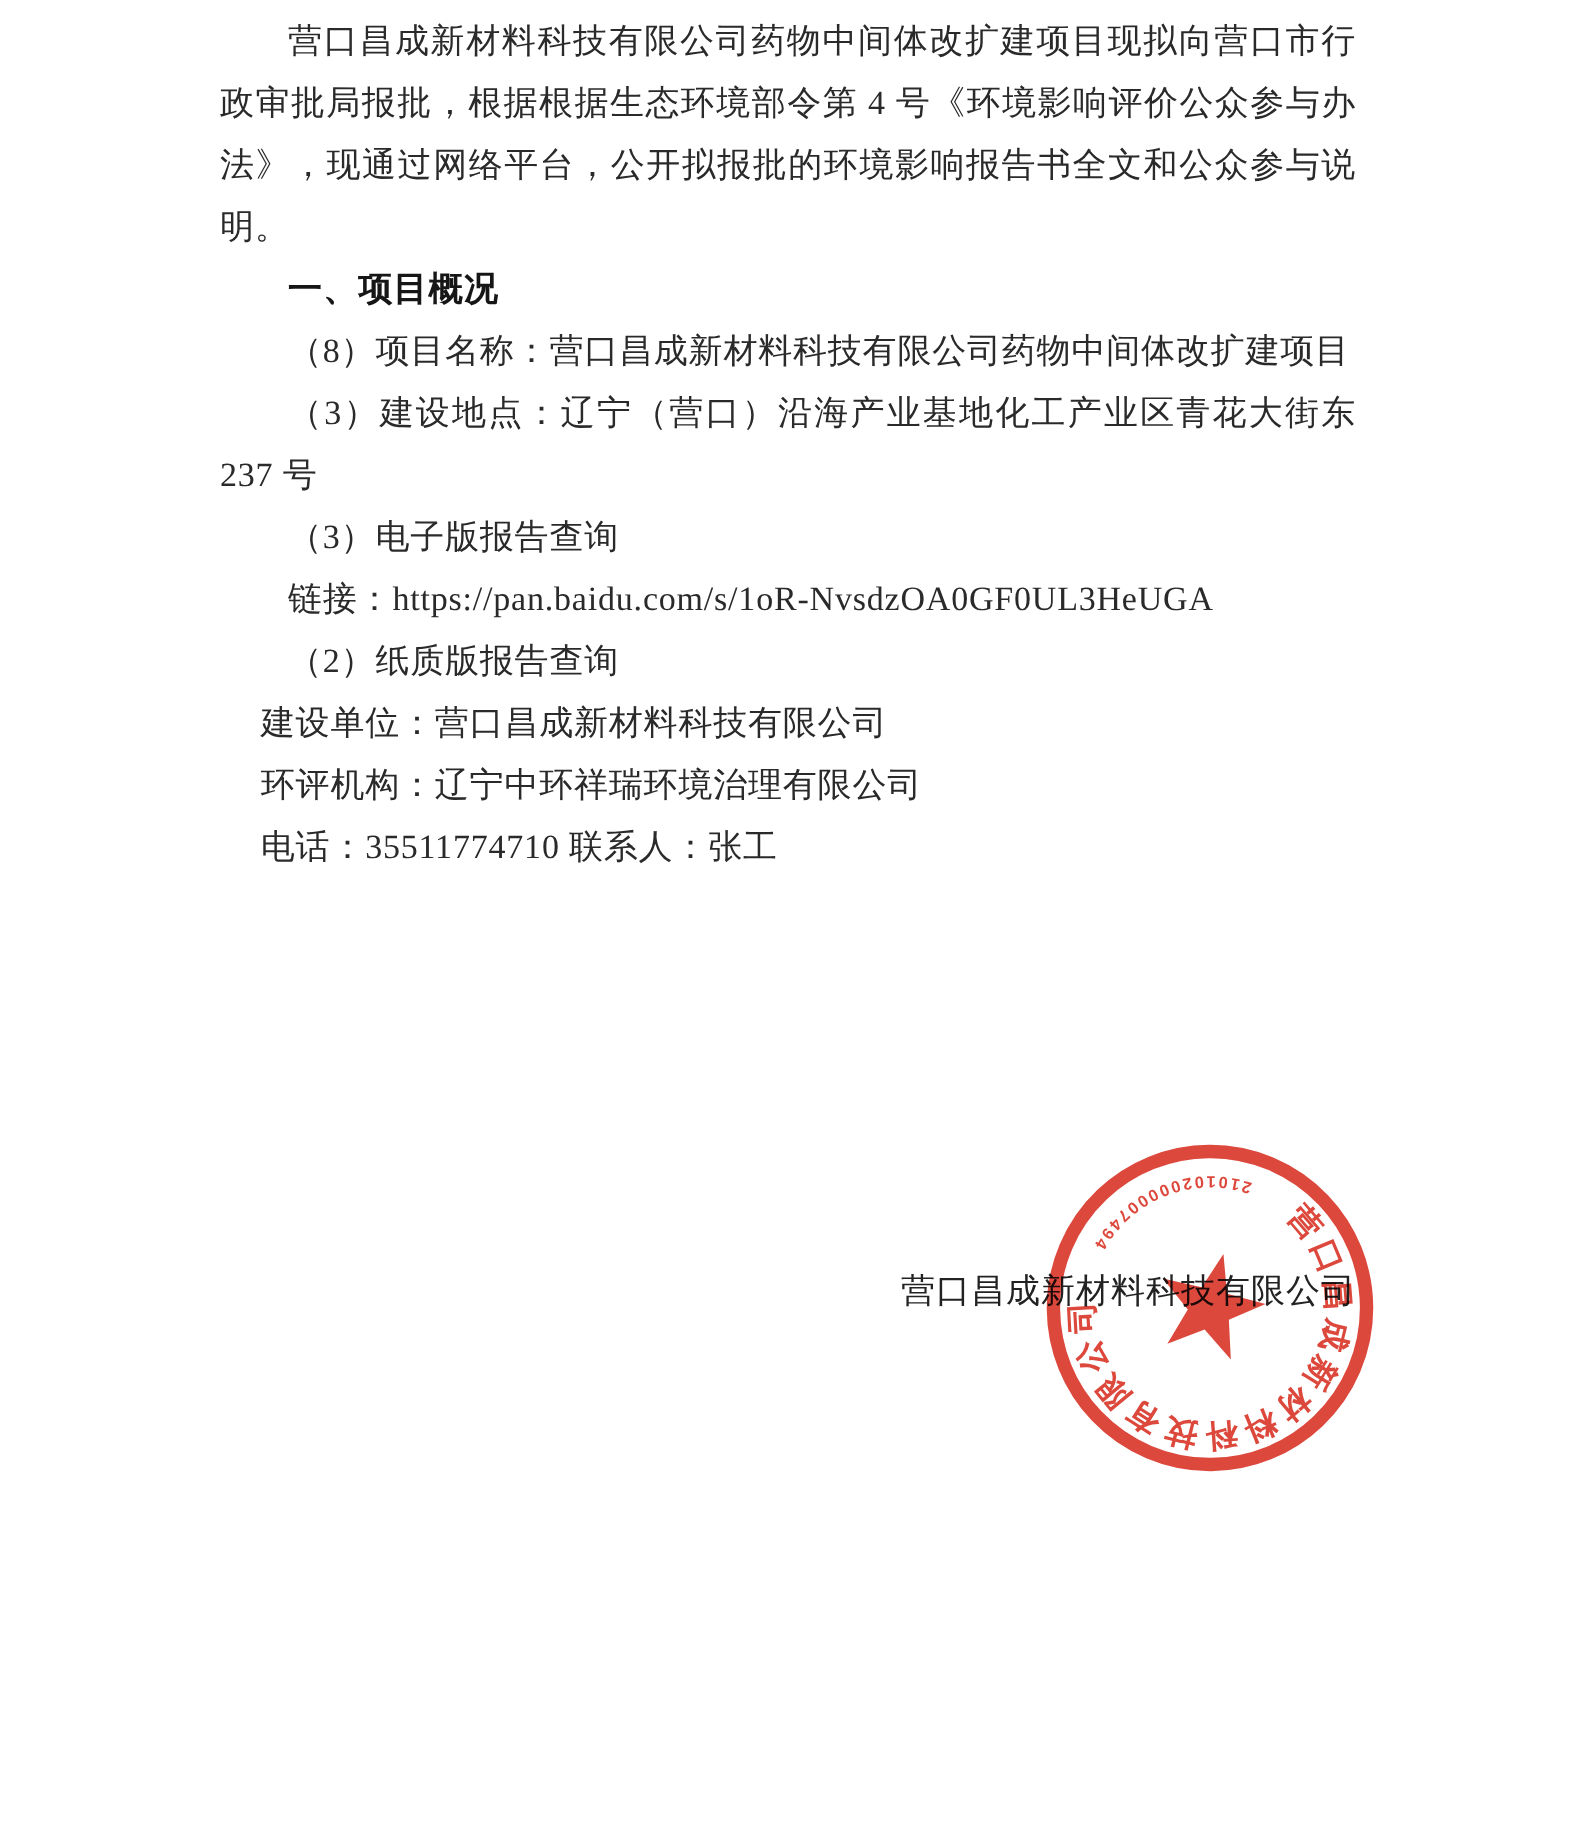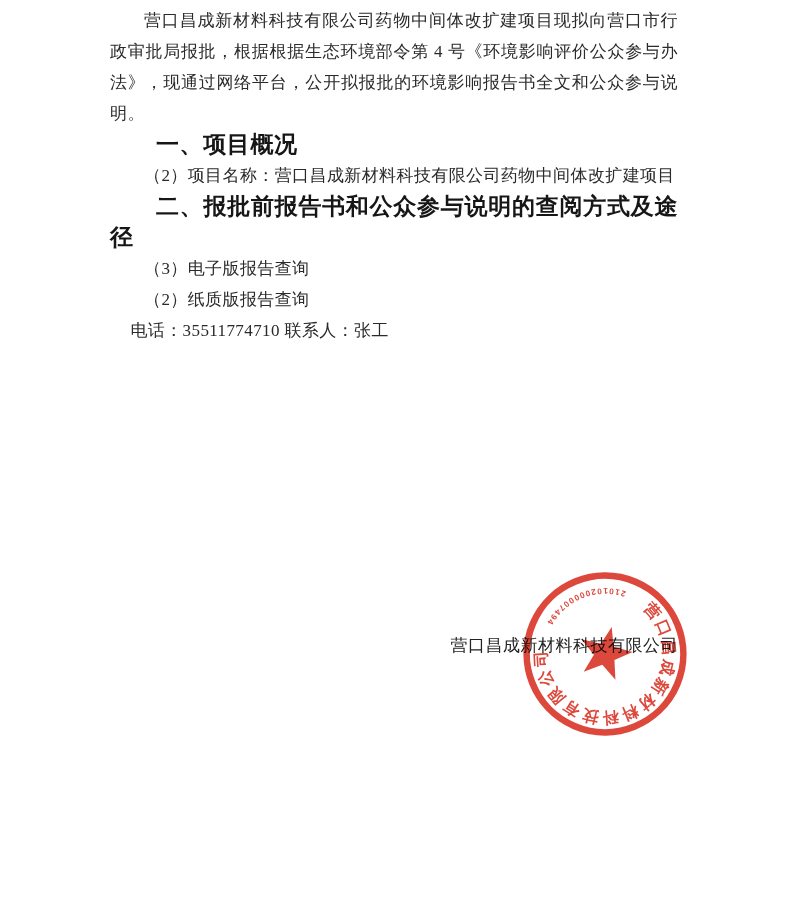--- a/index.html
+++ b/index.html
@@ -25,21 +25,21 @@
     letter-spacing: 0.4px;
     text-align: justify;
   }
   .para { margin: 0; }
   .indent-2 { text-indent: 2em; }
   .indent-1 { text-indent: 1.2em; }
   .heading {
     font-weight: 700;
     color: #161616;
     font-family: "Liberation Sans", "DejaVu Sans", sans-serif;
-    font-size: 23px;
+    font-size: 17px;
     letter-spacing: 0.6px;
   }
   .signature {
     position: absolute;
     right: 107px; top: 629px;
     text-align: right;
     font-size: 17px;
     line-height: 33px;
     letter-spacing: 0.5px;
     color: #222222;
@@ -68,25 +68,28 @@
 </style>
 </head>
 <body>
 
 <div class="page">
 
   <div class="content">
     <p class="para indent-2">营口昌成新材料科技有限公司药物中间体改扩建项目现拟向营口市行政审批局报批，根据根据生态环境部令第 4 号《环境影响评价公众参与办法》，现通过网络平台，公开拟报批的环境影响报告书全文和公众参与说明。</p>
 
     <p class="para indent-2 heading">一、项目概况</p>
-    <p class="para indent-2">（2）项目名称：营口昌成新材料科技有限公司药物中间体改扩建项目</p>
+    <p class="para indent-2">（8）项目名称：营口昌成新材料科技有限公司药物中间体改扩建项目</p>
+    <p class="para indent-2">（3）建设地点：辽宁（营口）沿海产业基地化工产业区青花大街东 237 号</p>
 
-    <p class="para indent-2 heading">二、报批前报告书和公众参与说明的查阅方式及途径</p>
     <p class="para indent-2">（3）电子版报告查询</p>
+    <p class="para indent-2">链接：https://pan.baidu.com/s/1oR-NvsdzOA0GF0UL3HeUGA</p>
     <p class="para indent-2">（2）纸质版报告查询</p>
+    <p class="para indent-1">建设单位：营口昌成新材料科技有限公司</p>
+    <p class="para indent-1">环评机构：辽宁中环祥瑞环境治理有限公司</p>
     <p class="para indent-1">电话：35511774710 联系人：张工</p>
   </div>
 
   <div class="signature">
     <p class="para">营口昌成新材料科技有限公司</p>
   </div>
 
   <div class="seal">
     <svg viewBox="0 0 200 200" xmlns="http://www.w3.org/2000/svg">
       <defs>

